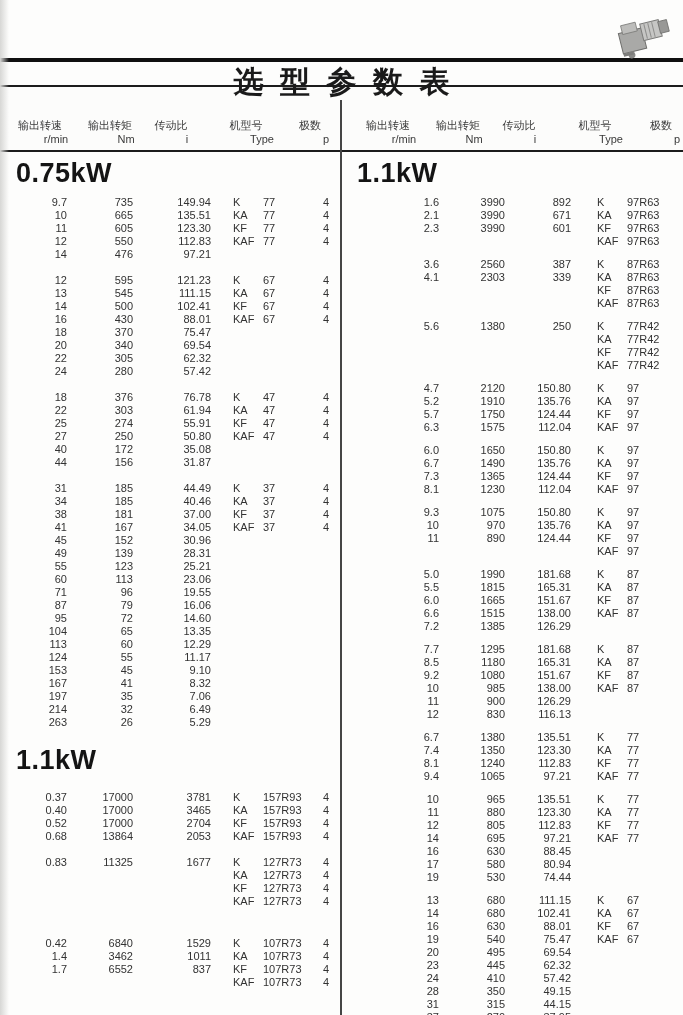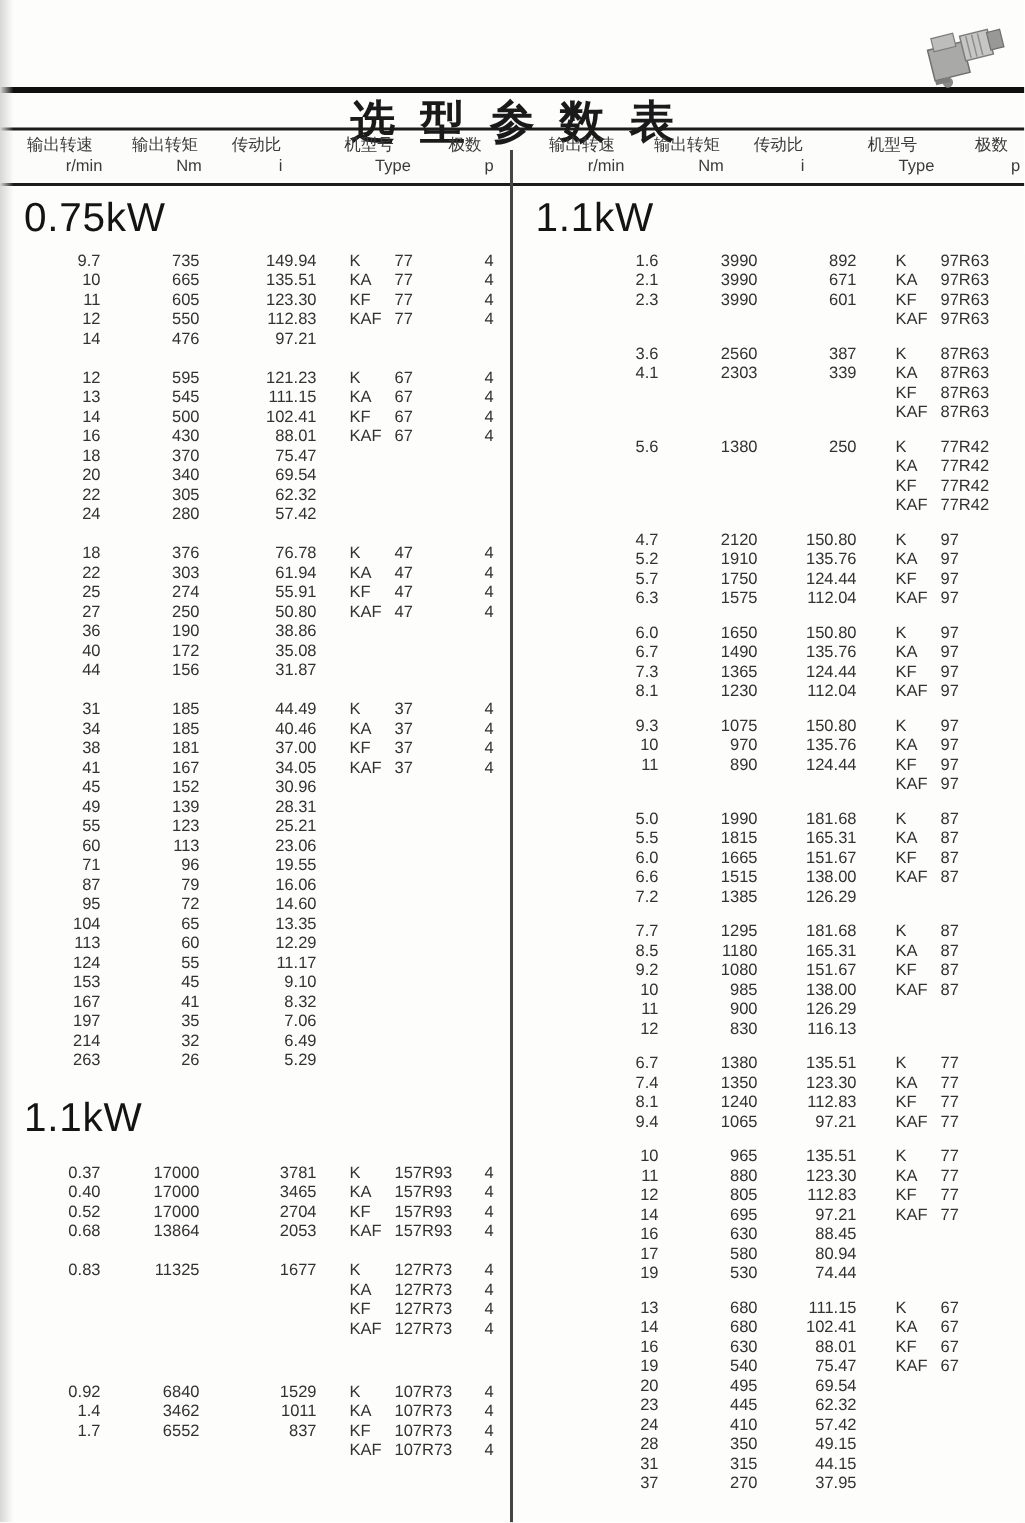--- a/index.html
+++ b/index.html
@@ -30,29 +30,29 @@
   .hdr-left .hdr-cell:nth-child(1){width:80px;}
   .hdr-left .hdr-cell:nth-child(2){width:60px;}
   .hdr-left .hdr-cell:nth-child(3){width:62px;}
   .hdr-left .hdr-cell:nth-child(4){width:88px;}
   .hdr-left .hdr-cell:nth-child(5){width:40px;}
   .hdr-right .hdr-cell:nth-child(1){width:78px;}
   .hdr-right .hdr-cell:nth-child(2){width:62px;}
   .hdr-right .hdr-cell:nth-child(3){width:60px;}
   .hdr-right .hdr-cell:nth-child(4){width:92px;}
   .hdr-right .hdr-cell:nth-child(5){width:40px;}
-  .hdr-label{display:block;}
+  .hdr-label{display:block;margin-top:28px;}
   .hdr-unit{display:block;padding-left:32px;}
   .divider{position:absolute; left:340px; top:100px; bottom:0; width:2px; background:#454545; z-index:4;}
   .content{display:flex; align-items:flex-start;}
   .col{box-sizing:border-box;}
   .col-left{width:341px;}
   .col-right{width:342px;}
   .kw{
-    font-size:27px; font-weight:normal; color:#141414; letter-spacing:0.5px;
+    font-size:27px; font-weight:bold; color:#141414; letter-spacing:0.5px;
     margin:6px 0 8px 16px; line-height:30px;
   }
   .col-left .section:nth-child(2) .kw{margin-top:16px; margin-bottom:16px;}
   .block{margin-bottom:13px;}
   .col-right .block{margin-bottom:10px;margin-left:44px;}
   .col-left .section:nth-child(2) .block:nth-child(4){margin-top:29px;}
   .row{display:grid; line-height:13px; font-size:11px; color:#323232;}
   .col-left .row{grid-template-columns:46px 66px 78px 52px 48px 30px; padding-left:21px;}
   .col-right .row{grid-template-columns:44px 66px 66px 56px 52px 34px; padding-left:10px;}
   .c0,.c1,.c2{text-align:right;}
@@ -275,28 +275,20 @@
             </div>
             <div class="row">
               <span class="c c0">27</span>
               <span class="c c1">250</span>
               <span class="c c2">50.80</span>
               <span class="c c3">KAF</span>
               <span class="c c4">47</span>
               <span class="c c5">4</span>
             </div>
             <div class="row">
-              <span class="c c0">36</span>
-              <span class="c c1">190</span>
-              <span class="c c2">38.86</span>
-              <span class="c c3"></span>
-              <span class="c c4"></span>
-              <span class="c c5"></span>
-            </div>
-            <div class="row">
               <span class="c c0">40</span>
               <span class="c c1">172</span>
               <span class="c c2">35.08</span>
               <span class="c c3"></span>
               <span class="c c4"></span>
               <span class="c c5"></span>
             </div>
             <div class="row">
               <span class="c c0">44</span>
               <span class="c c1">156</span>
@@ -526,21 +518,21 @@
               <span class="c c0"></span>
               <span class="c c1"></span>
               <span class="c c2"></span>
               <span class="c c3">KAF</span>
               <span class="c c4">127R73</span>
               <span class="c c5">4</span>
             </div>
           </div>
           <div class="block">
             <div class="row">
-              <span class="c c0">0.92</span>
+              <span class="c c0">0.42</span>
               <span class="c c1">6840</span>
               <span class="c c2">1529</span>
               <span class="c c3">K</span>
               <span class="c c4">107R73</span>
               <span class="c c5">4</span>
             </div>
             <div class="row">
               <span class="c c0">1.4</span>
               <span class="c c1">3462</span>
               <span class="c c2">1011</span>

